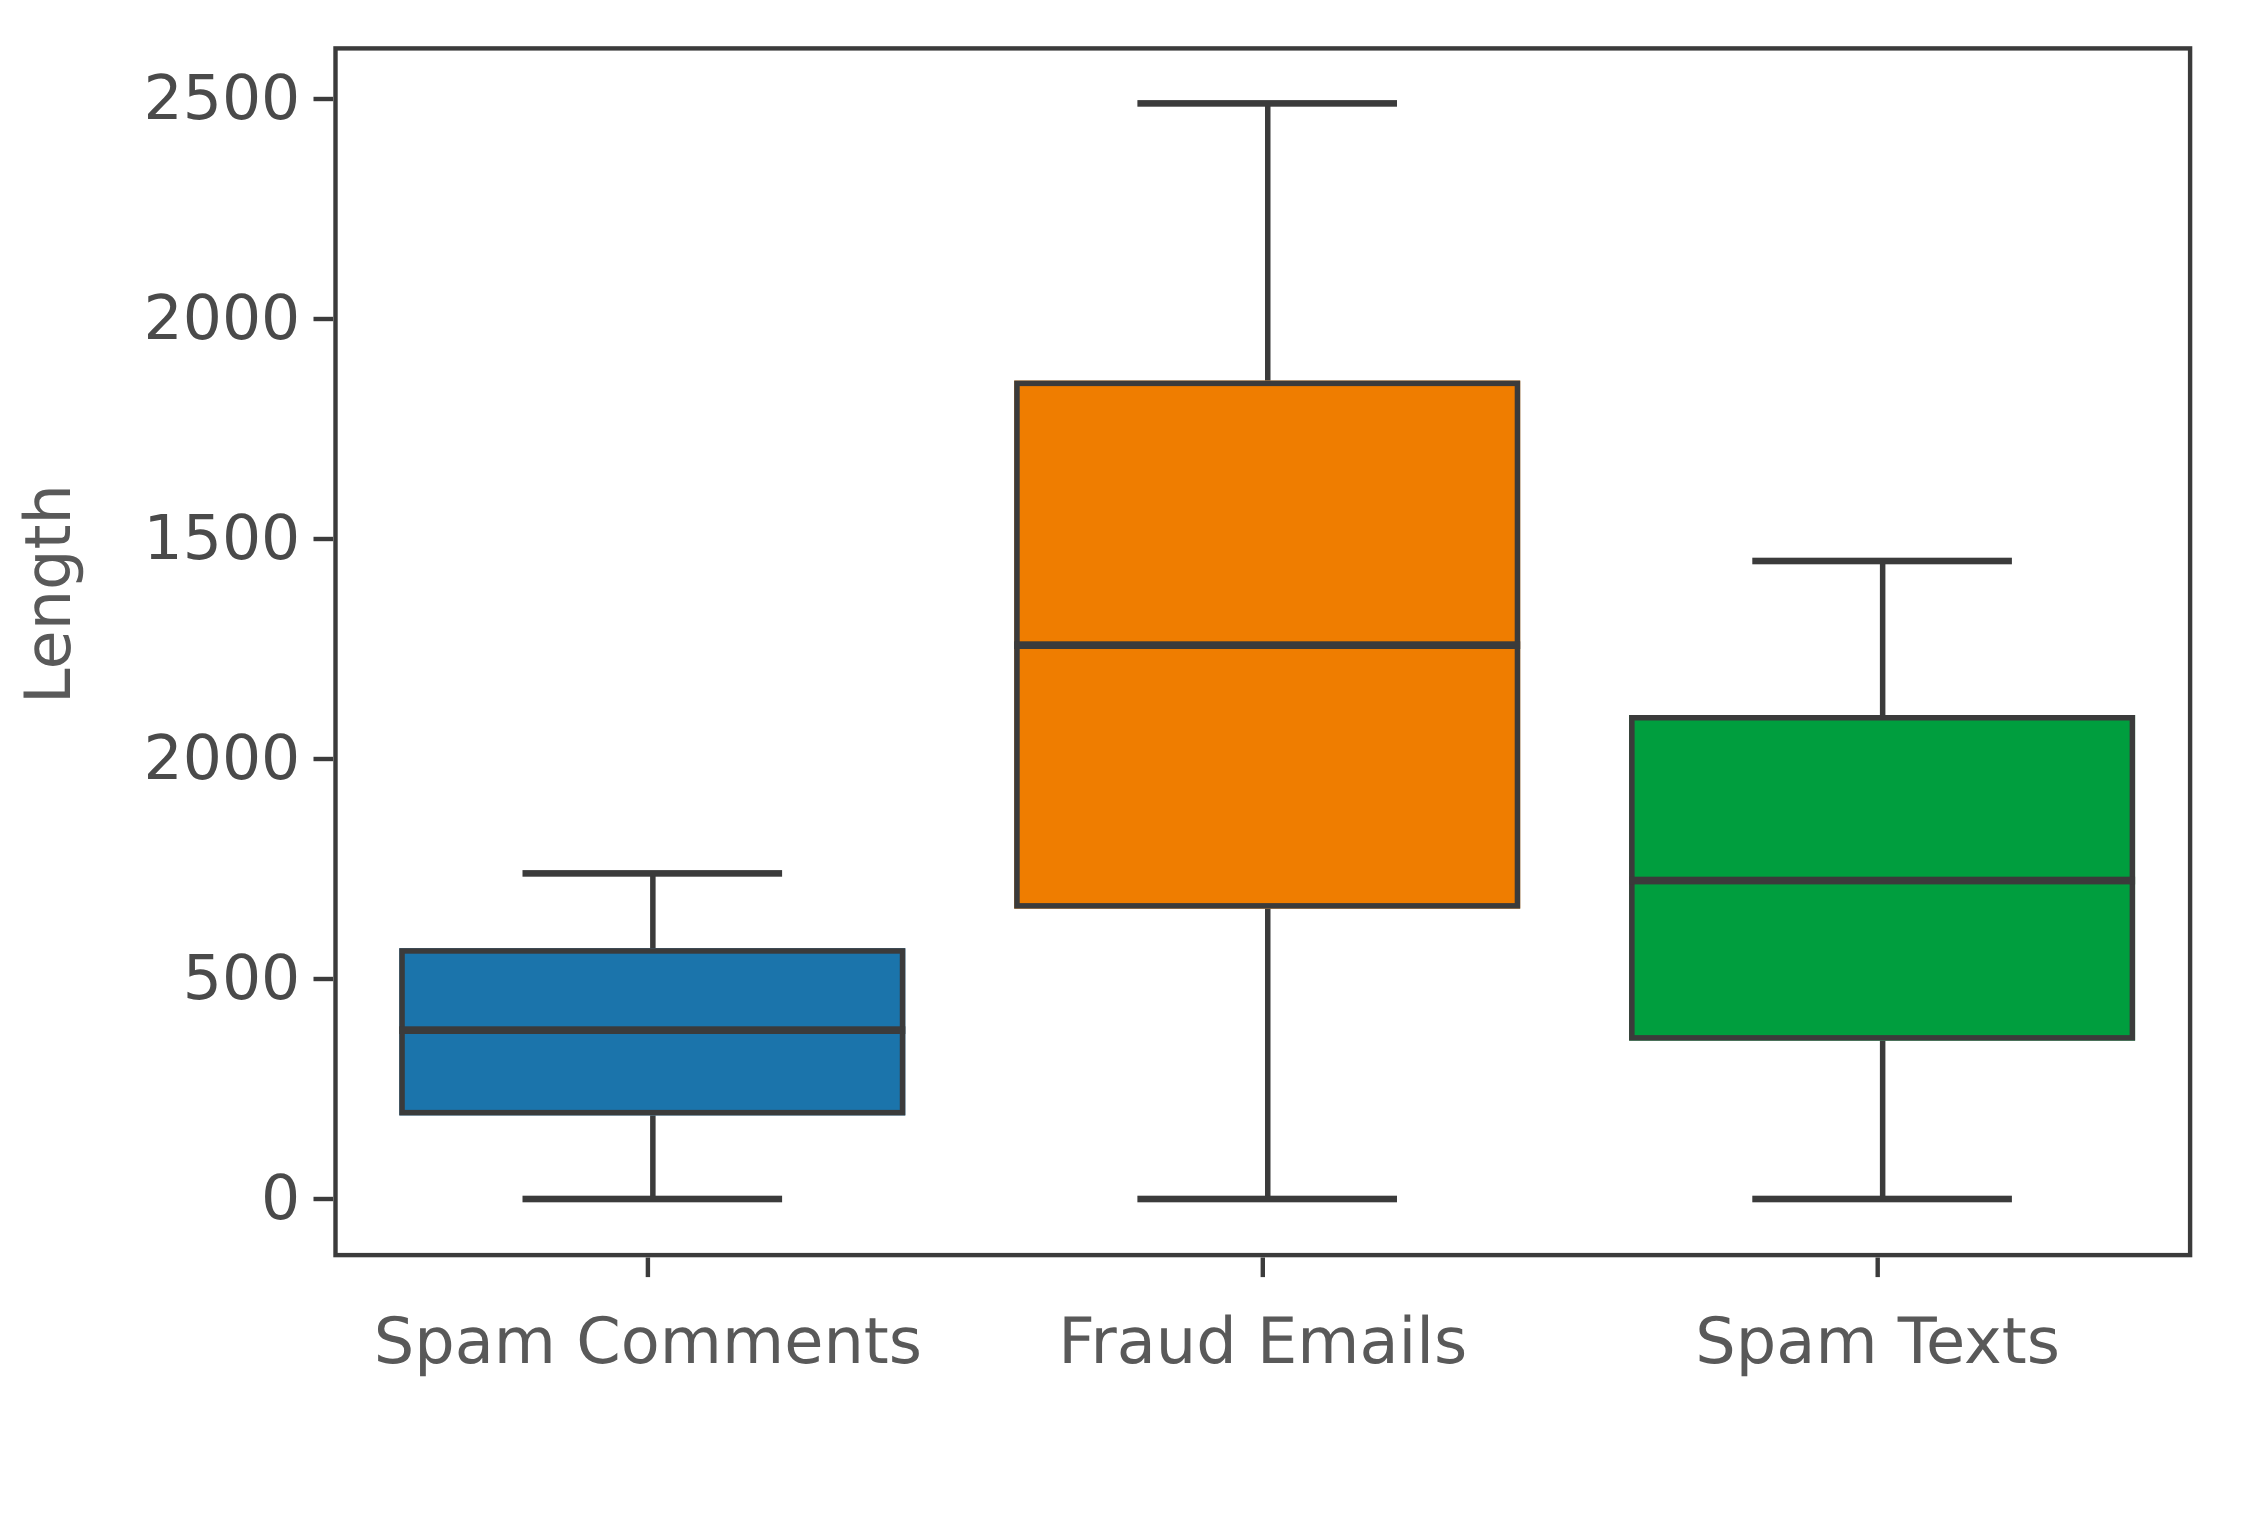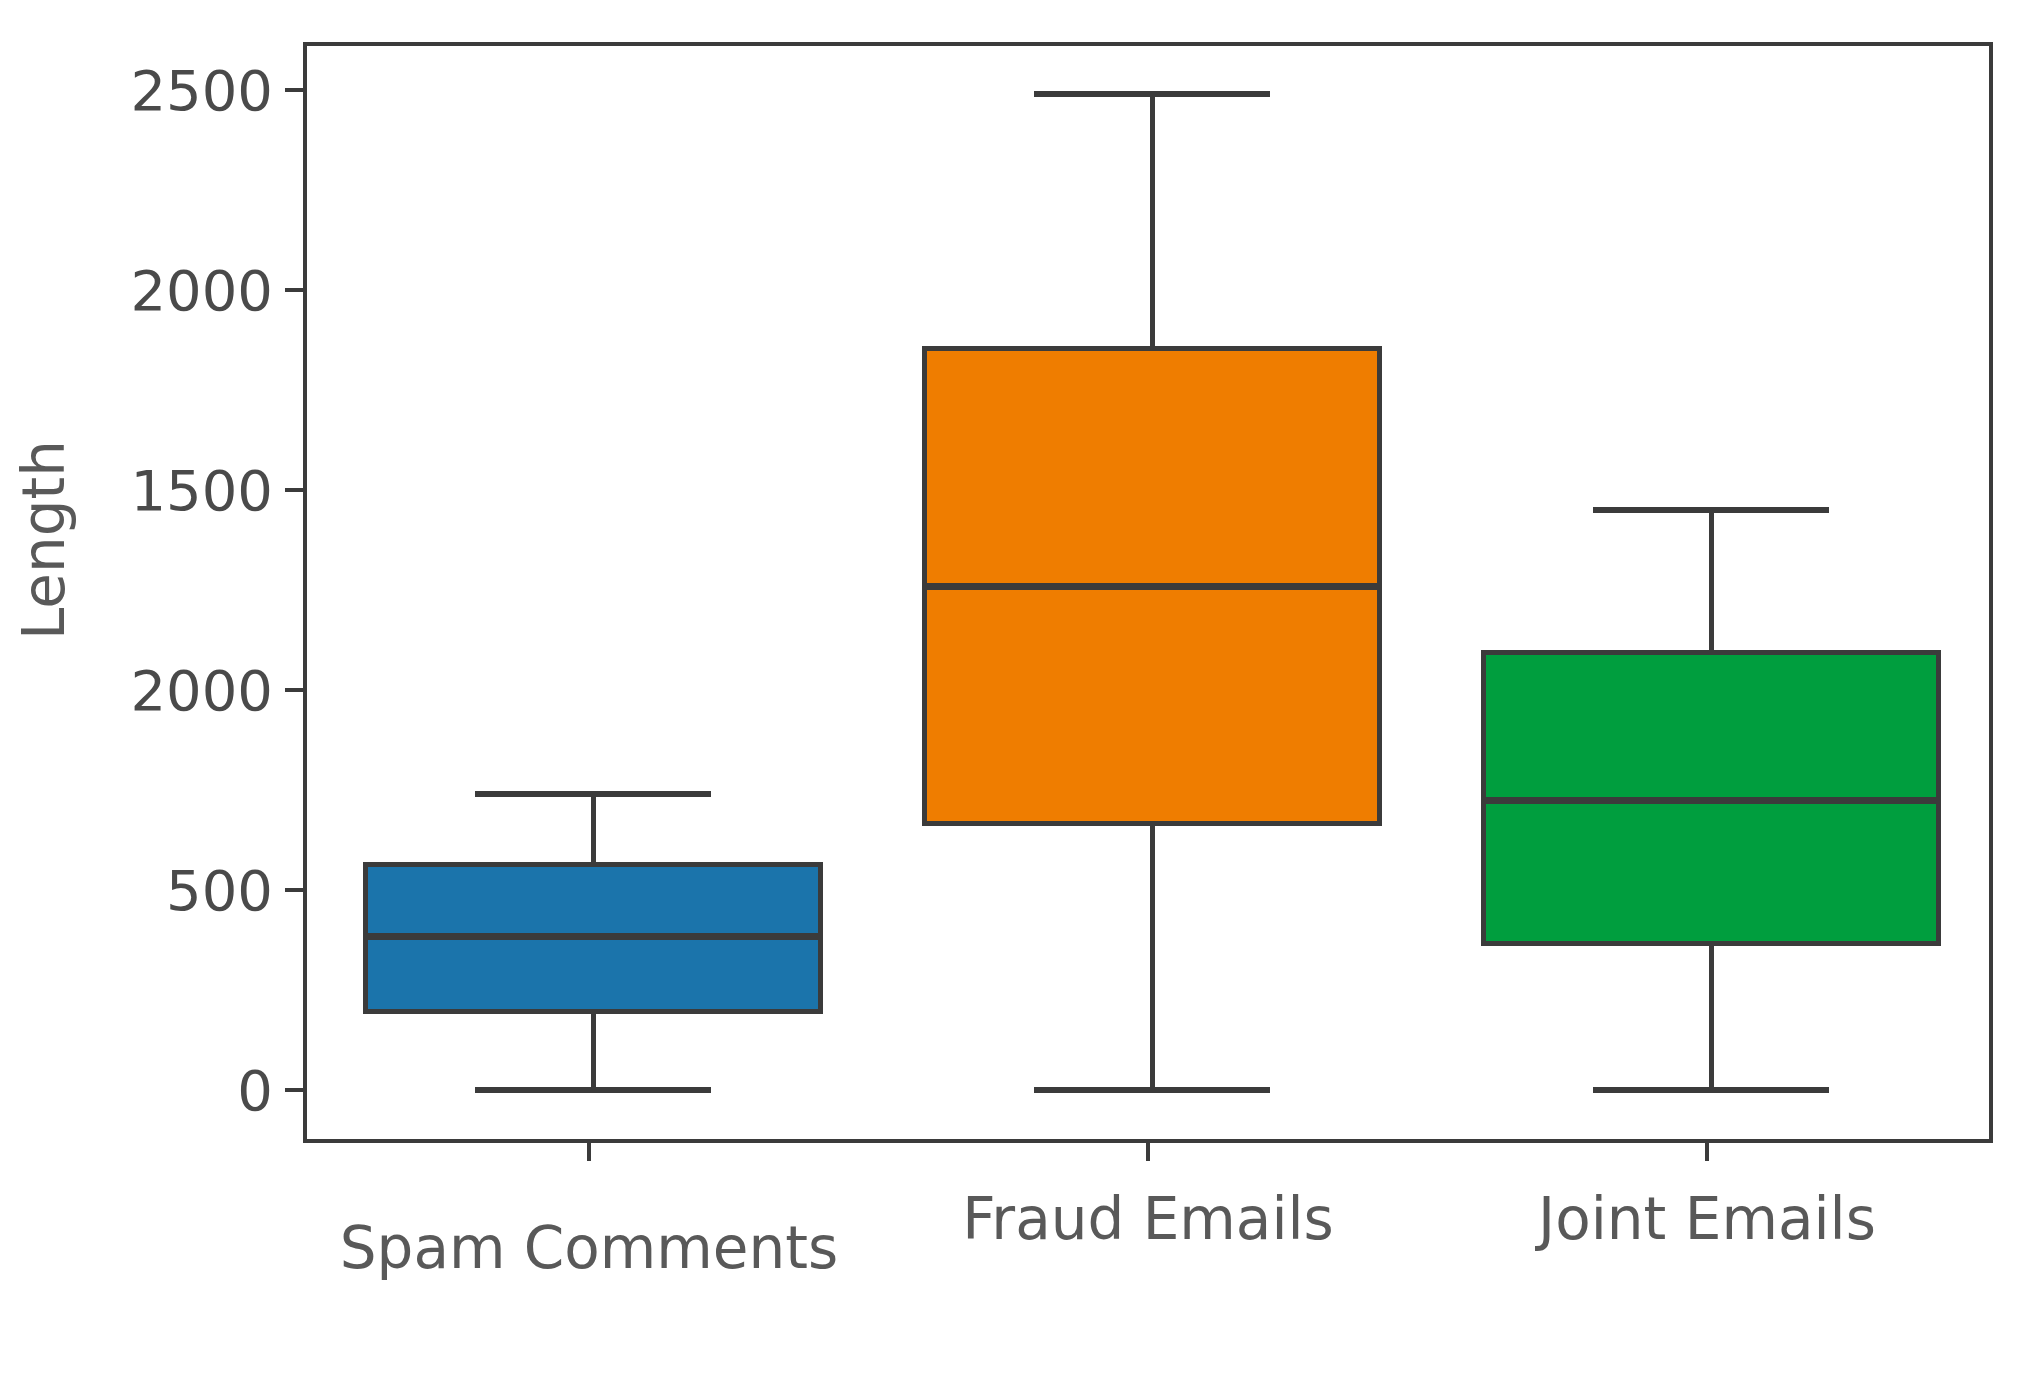--- a/index.html
+++ b/index.html
@@ -130,25 +130,25 @@
       <div class="ytick-mark" style="left: 285px; top: 488px;"></div>
       <div class="ytick-label" style="right: 1764px; top: 490px;">1500</div>
       <div class="ytick-mark" style="left: 285px; top: 288px;"></div>
       <div class="ytick-label" style="right: 1764px; top: 290px;">2000</div>
       <div class="ytick-mark" style="left: 285px; top: 88px;"></div>
       <div class="ytick-label" style="right: 1764px; top: 90px;">2500</div>
     </div>
 
   <div id="xtick-labels">
       <div class="xtick-mark" style="left: 587px;"></div>
-      <div class="xtick-label" style="left: 589px; margin-top: 29px;">Spam Comments</div>
+      <div class="xtick-label" style="left: 589px;">Spam Comments</div>
       <div class="xtick-mark" style="left: 1146px;"></div>
       <div class="xtick-label" style="left: 1148px;">Fraud Emails</div>
       <div class="xtick-mark" style="left: 1705px;"></div>
-      <div class="xtick-label" style="left: 1707px;">Joint Emails</div>
+      <div class="xtick-label" style="left: 1707px;">Spam Texts</div>
     </div>
 
   <div id="plot-frame">
     <div id="plot-area">
         <div class="bp-group">
           <div class="bp-whisker" style="left: 283.5px; top: 748px; height: 68px;"></div>
           <div class="bp-cap" style="left: 168px; top: 745px; width: 236px;"></div>
           <div class="bp-whisker" style="left: 283.5px; top: 968px; height: 76px;"></div>
           <div class="bp-cap" style="left: 168px; top: 1041px; width: 236px;"></div>
           <div class="bp-box" style="left: 56px; top: 816px; width: 460px; height: 152px; background: rgb(27, 116, 171);"></div>

